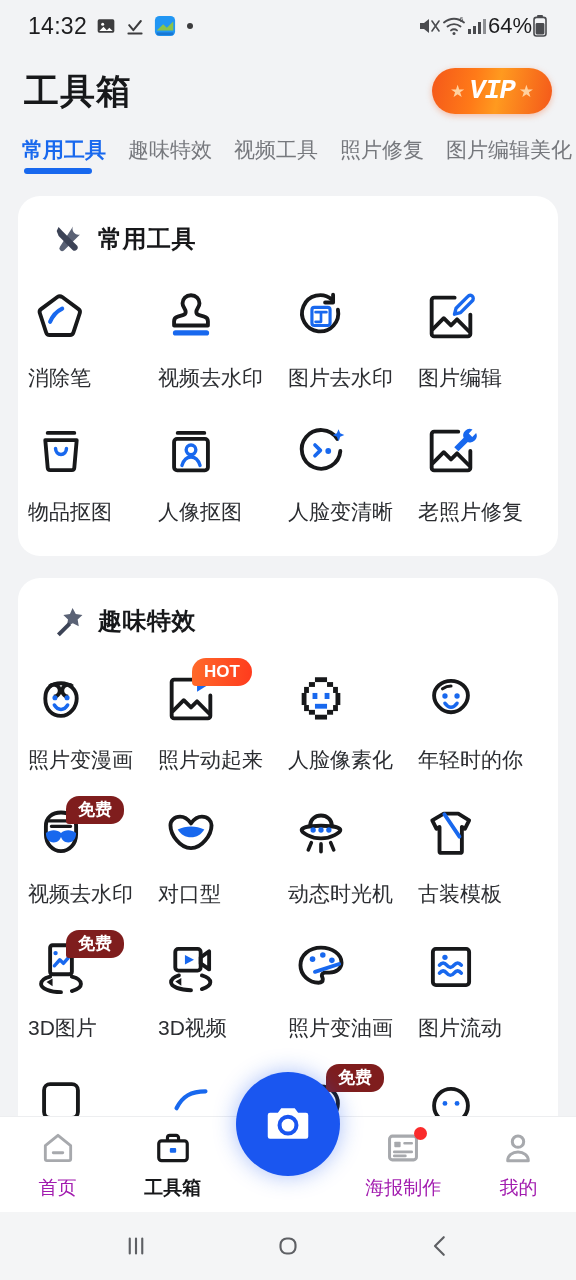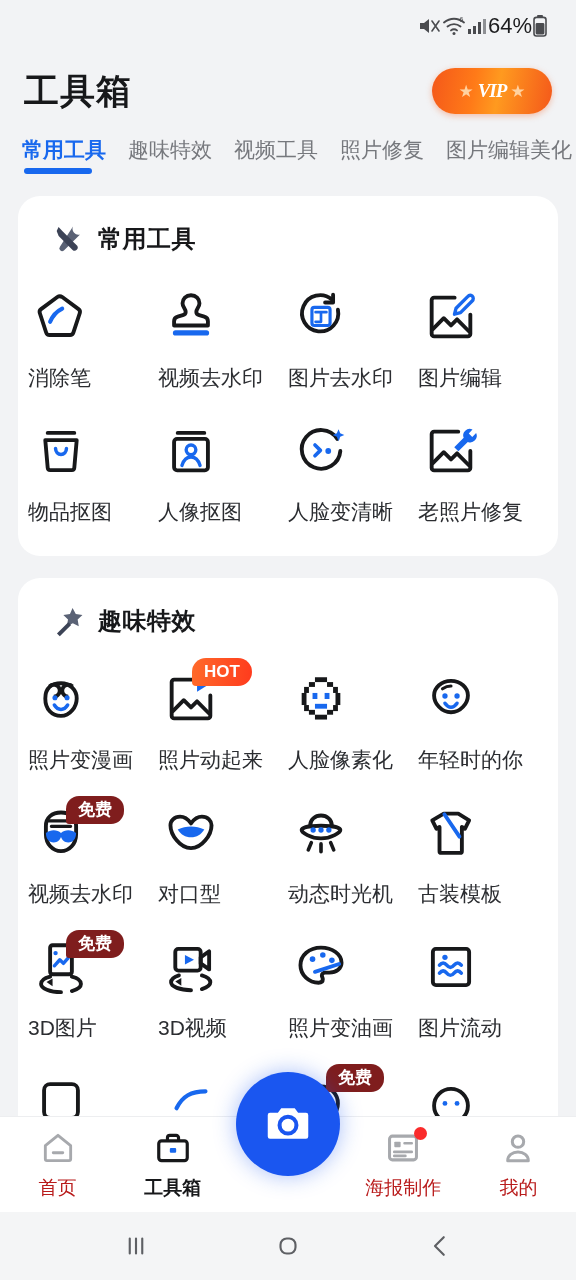--- a/index.html
+++ b/index.html
@@ -29,22 +29,22 @@
   }
   .page-title { font-size: 35px; font-weight: bold; color: #17181A; letter-spacing: 1px; }
   .vip-badge {
     margin-left: auto; width: 120px; height: 46px; border-radius: 23px;
     background: linear-gradient(100deg,#F4581A 0%, #FF7A18 35%, #FF9A1F 55%, #F4581A 100%);
     display: flex; align-items: center; justify-content: center; gap: 4px;
     box-shadow: 0 2px 6px rgba(244,88,26,.35);
   }
   .vip-star { color: #FFD2A0; font-size: 17px; line-height: 1; }
   .vip-text {
-    color: #fff; font-size: 19px; font-weight: bold; font-style: italic;
-    letter-spacing: -1px; font-family: Liberation Serif, serif;
+    color: #fff; font-size: 27px; font-weight: bold; font-style: italic;
+    letter-spacing: -1px; font-family: Liberation Mono, monospace;
   }
 
   
   .tabs {
     display: flex; align-items: flex-start; gap: 22px;
     padding: 6px 22px 0 22px; height: 56px;
   }
   .tab { position: relative; padding-bottom: 10px; cursor: pointer; }
   .tab-label { font-size: 21px; color: #76787D; white-space: nowrap; }
   .tab.active .tab-label { color: #1868EE; font-weight: bold; }
@@ -86,21 +86,21 @@
   .bottom-nav {
     position: absolute; left: 0; right: 0; bottom: 68px; height: 96px;
     background: #fff; display: flex; align-items: center;
     border-top: 1px solid #EDEEF0;
   }
   .nav-item {
     flex: 1; display: flex; flex-direction: column; align-items: center;
     gap: 8px; cursor: pointer; position: relative;
   }
   .nav-item.spacer { pointer-events: none; }
-  .nav-label { font-size: 19px; color: #b91c1c; }
+  .nav-label { font-size: 19px; color: #a21caf; }
   .nav-item.active .nav-label { color: #17181A; font-weight: bold; }
   .nav-dot {
     position: absolute; top: -2px; right: 34px;
     width: 13px; height: 13px; border-radius: 50%; background: #FA2B2B;
   }
   .fab {
     position: absolute; left: 50%; transform: translateX(-50%);
     bottom: 104px; width: 104px; height: 104px; border-radius: 50%;
     background: #1A56F0;
     display: flex; align-items: center; justify-content: center;
@@ -116,20 +116,40 @@
   }
   .anav-btn { cursor: pointer; display: flex; align-items: center; justify-content: center;
               width: 70px; height: 68px; }
 </style>
 </head>
 <body>
 
 <div class="phone">
 
   <div class="statusbar">
+    <div class="sb-left">
+      <span class="sb-time">14:32</span>
+      <svg class="ic" width="20" height="20" viewBox="0 0 24 24">
+        <rect x="2" y="4" width="20" height="16" rx="2" fill="#3c3c3e"></rect>
+        <circle cx="8" cy="10" r="1.8" fill="#fff"></circle>
+        <path d="M4 18l5-5 4 4 3-3 4 4z" fill="#fff"></path>
+      </svg>
+      <svg class="ic" width="20" height="20" viewBox="0 0 24 24">
+        <path d="M5 11l5 6 9-11" stroke="#3c3c3e" stroke-width="2.4" fill="none" stroke-linecap="round" stroke-linejoin="round"></path>
+        <line x1="4" y1="21" x2="20" y2="21" stroke="#3c3c3e" stroke-width="2.2" stroke-linecap="round"></line>
+      </svg>
+      <svg class="ic" width="22" height="22" viewBox="0 0 24 24">
+        <rect x="1" y="1" width="22" height="22" rx="5" fill="#2196F3"></rect>
+        <path d="M3 17l7-7 4 4 7-7v10z" fill="#8BC34A"></path>
+        <path d="M3 19h18v3H3z" fill="#1976D2"></path>
+      </svg>
+      <svg class="ic" width="10" height="10" viewBox="0 0 10 10">
+        <circle cx="5" cy="5" r="3" fill="#3c3c3e"></circle>
+      </svg>
+    </div>
     <div class="sb-right">
       <svg class="ic" width="24" height="22" viewBox="0 0 24 22">
         <path d="M2 8h4l5-4v14l-5-4H2z" fill="#4a4b4f"></path>
         <path d="M14 6l7 10M21 6l-7 10" stroke="#4a4b4f" stroke-width="1.6" stroke-linecap="round"></path>
       </svg>
       <svg class="ic" width="24" height="22" viewBox="0 0 24 22">
         <path d="M2 7.5C5 5 8.5 3.7 12 3.7S19 5 22 7.5" stroke="#4a4b4f" stroke-width="1.9" fill="none" stroke-linecap="round"></path>
         <path d="M5.5 11.5C7.4 9.9 9.6 9.1 12 9.1s4.6.8 6.5 2.4" stroke="#4a4b4f" stroke-width="1.9" fill="none" stroke-linecap="round"></path>
         <path d="M9 15.4c.9-.8 1.9-1.2 3-1.2s2.1.4 3 1.2" stroke="#4a4b4f" stroke-width="1.9" fill="none" stroke-linecap="round"></path>
         <circle cx="12" cy="18.6" r="1.5" fill="#4a4b4f"></circle>

